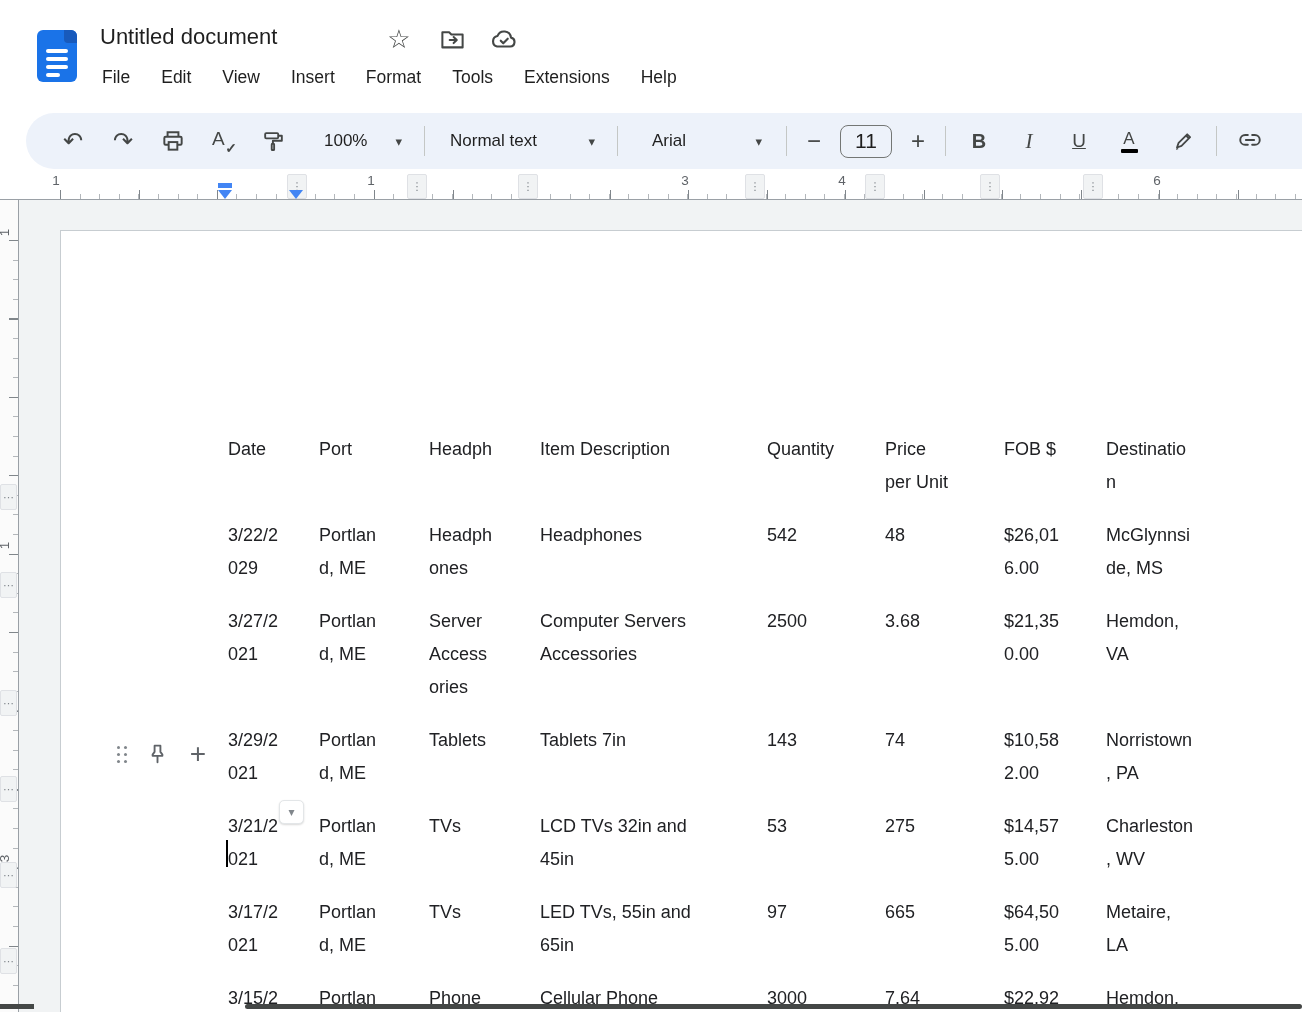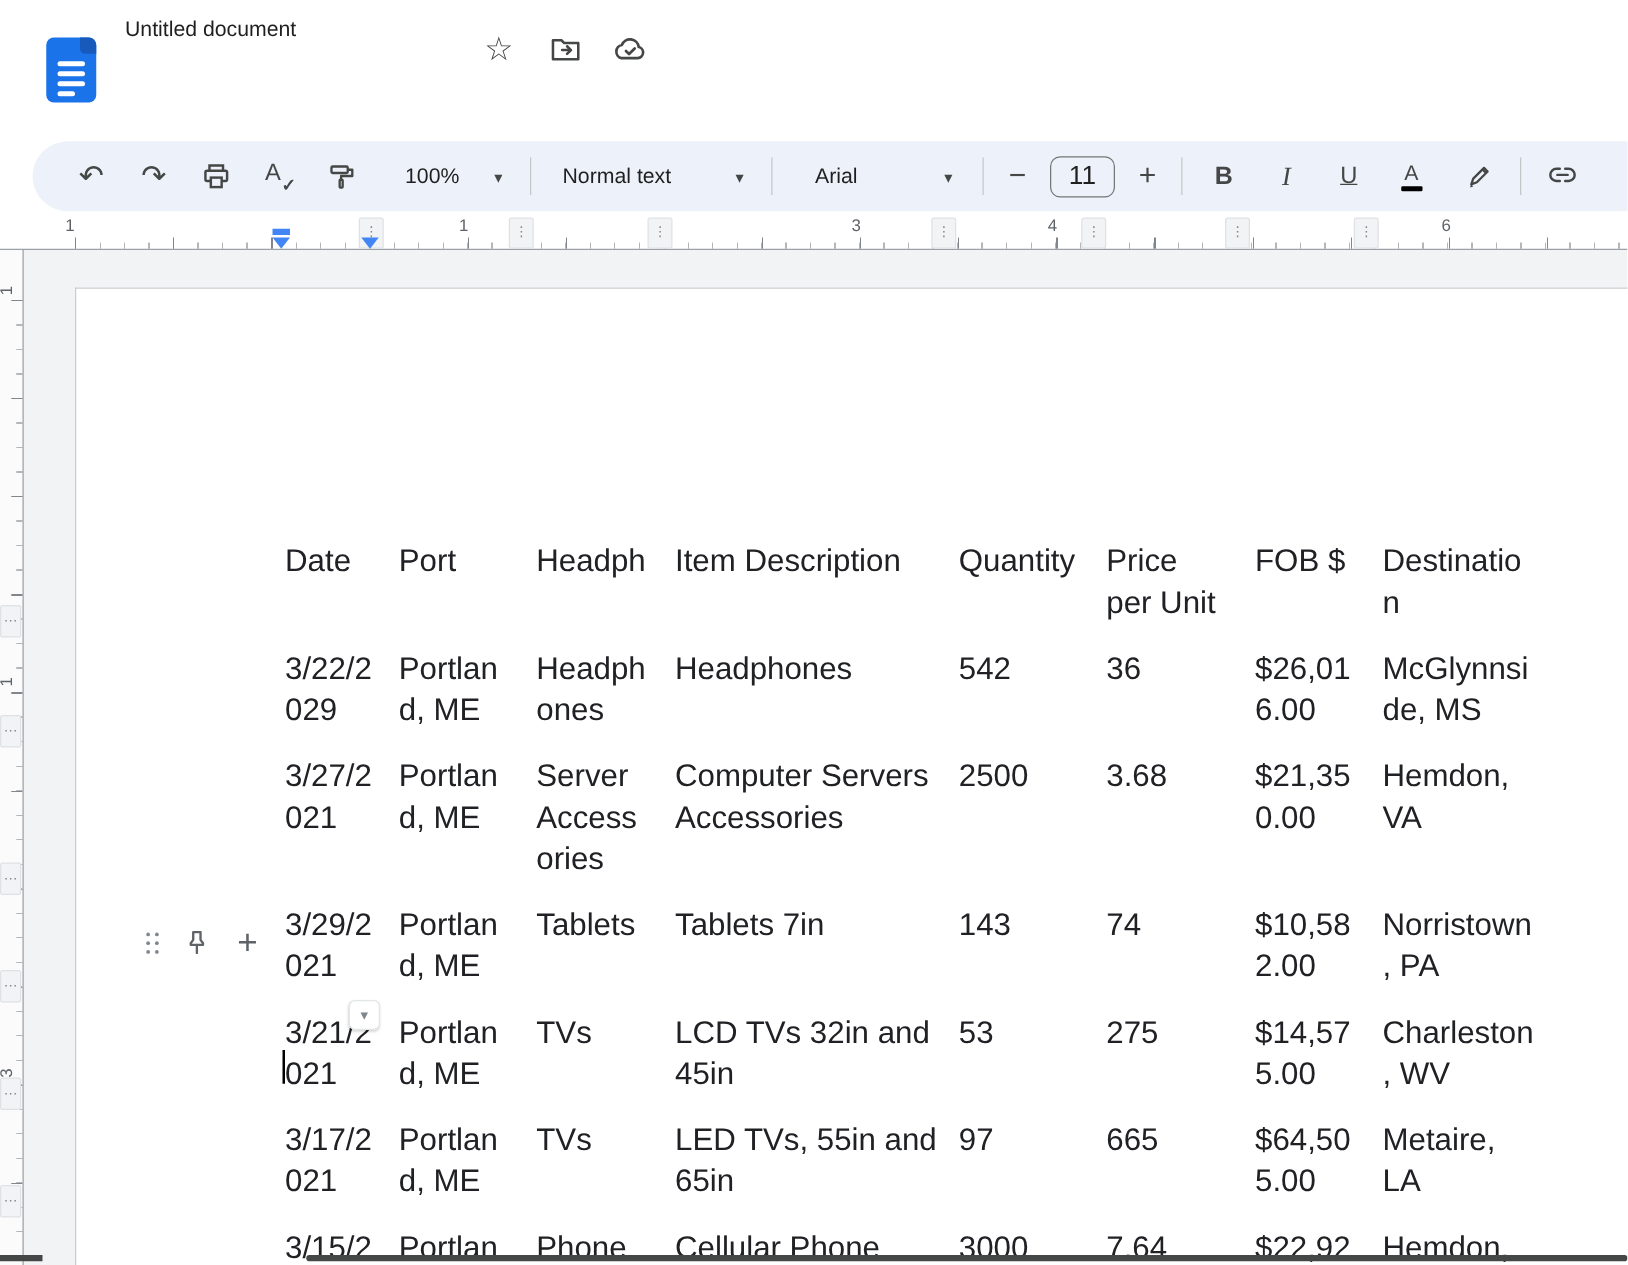--- a/index.html
+++ b/index.html
@@ -8,21 +8,21 @@
     position: relative; overflow: hidden; background:#fff;
     font-family:"Liberation Sans", sans-serif; color:#1f1f1f;
   }
   
   .appbar { position:absolute; left:0; top:0; width:100%; height:110px; background:#fff; }
   .docs-logo { position:absolute; left:37px; top:30px; width:40px; height:52px;
     background:#1a73e8; border-radius:6px; }
   .docs-logo .fold { position:absolute; right:0; top:0; width:13px; height:13px;
     background:#185abc; border-radius:0 6px 0 4px; }
   .docs-logo .bar { position:absolute; left:9px; height:4px; background:#fff; border-radius:2px; }
-  .doc-title { position:absolute; left:100px; top:14px; font-size:17px; color:#1f1f1f; white-space:nowrap; }
+  .doc-title { position:absolute; left:100px; top:24px; font-size:22px; color:#1f1f1f; white-space:nowrap; }
   .title-icon { position:absolute; top:24px; width:30px; height:30px; display:flex;
     align-items:center; justify-content:center; color:#444746; border-radius:50%; }
   .star-btn { left:384px; font-size:26px; line-height:1; }
   .menubar { position:absolute; left:100px; top:60px; display:flex; gap:27px; height:34px; align-items:center; }
   .menu-item { font-size:17.5px; color:#1f1f1f; padding:4px 2px; border-radius:6px; cursor:default; }
   
   .toolbar { position:absolute; left:26px; top:113px; width:1380px; height:56px;
     background:#edf2fa; border-radius:28px 0 0 28px; display:flex; align-items:center; padding-left:22px; }
   .tbtn { width:50px; height:40px; flex:0 0 auto; display:flex; align-items:center; justify-content:center;
     color:#444746; font-size:24px; border-radius:6px; }
@@ -69,21 +69,21 @@
   .vnum { position:absolute; left:1px; transform:rotate(-90deg); font-size:13.5px; color:#5f6368; }
   .vgrip { position:absolute; left:0; width:17px; height:26px; background:#f1f3f4;
     border:1px solid #dfe1e5; border-radius:2px; display:flex; align-items:center; justify-content:center;
     color:#80868b; font-size:11px; line-height:1; }
   
   .canvas { position:absolute; left:19px; top:200px; width:1283px; height:812px; background:#f1f3f4; }
   .page { position:absolute; left:41px; top:30px; width:1330px; height:1100px; background:#fff;
     border-top:1px solid #c7cdd1; border-left:1px solid #c7cdd1; }
   
   .doc-table { position:absolute; left:167px; top:202px; border-collapse:collapse; table-layout:fixed; }
-  .doc-table td { vertical-align:top; padding:0 8px 20px 0; font-size:25px; line-height:33px;
+  .doc-table td { vertical-align:top; padding:0 8px 20px 0; font-size:18px; line-height:33px;
     color:#202124; white-space:pre; overflow:visible; }
   
   .row-controls { position:absolute; left:113px; top:740px; display:flex; align-items:center; gap:13px; }
   .drag-dots { width:3px; height:3px; background:#80868b; border-radius:50%; margin:2px 10px 16px 4px;
     box-shadow: 0 7px 0 #80868b, 0 14px 0 #80868b, 7px 0 0 #80868b, 7px 7px 0 #80868b, 7px 14px 0 #80868b; }
   .pin-btn, .plus-btn { width:28px; height:28px; display:flex; align-items:center; justify-content:center;
     color:#5f6368; }
   .plus-btn { font-size:28px; font-weight:300; }
   .cell-dropdown { position:absolute; left:279px; top:800px; width:25px; height:24px; background:#fff;
     border:1px solid #e3e6e8; border-radius:5px; box-shadow:0 1px 2px rgba(0,0,0,.15);
@@ -112,20 +112,30 @@
     <svg width="27" height="27" viewBox="0 0 24 24">
       <path d="M3 5.5h6l2 2h10v11.5H3z" fill="none" stroke="#444746" stroke-width="1.8" stroke-linejoin="round"></path>
       <path d="M9.5 12.5h6M13 9.8l2.8 2.7L13 15.2" fill="none" stroke="#444746" stroke-width="1.8" stroke-linecap="round" stroke-linejoin="round"></path>
     </svg>
   </div>
   <div class="title-icon" style="left:489px">
     <svg width="30" height="30" viewBox="0 0 24 24">
       <path d="M6.5 18h10.5a3.6 3.6 0 0 0 .6-7.1A5.6 5.6 0 0 0 6.8 9.6 4.3 4.3 0 0 0 6.5 18z" fill="none" stroke="#444746" stroke-width="1.7" stroke-linejoin="round"></path>
       <path d="M9.4 13.4l2 2 3.6-3.6" fill="none" stroke="#444746" stroke-width="1.7" stroke-linecap="round" stroke-linejoin="round"></path>
     </svg>
+  </div>
+  <div class="menubar">
+    <span class="menu-item">File</span>
+    <span class="menu-item">Edit</span>
+    <span class="menu-item">View</span>
+    <span class="menu-item">Insert</span>
+    <span class="menu-item">Format</span>
+    <span class="menu-item">Tools</span>
+    <span class="menu-item">Extensions</span>
+    <span class="menu-item">Help</span>
   </div>
 </div>
 
 <div class="toolbar">
   <div class="tbtn">
     <span>↶</span>
   </div>
   <div class="tbtn">
     <span>↷</span>
   </div>
@@ -260,21 +270,21 @@
       </tr>
       <tr>
         <td>3/22/2
 029</td>
         <td>Portlan
 d, ME</td>
         <td>Headph
 ones</td>
         <td>Headphones</td>
         <td>542</td>
-        <td>36</td>
+        <td>48</td>
         <td>$26,01
 6.00</td>
         <td>McGlynnsi
 de, MS</td>
       </tr>
       <tr>
         <td>3/27/2
 021</td>
         <td>Portlan
 d, ME</td>

